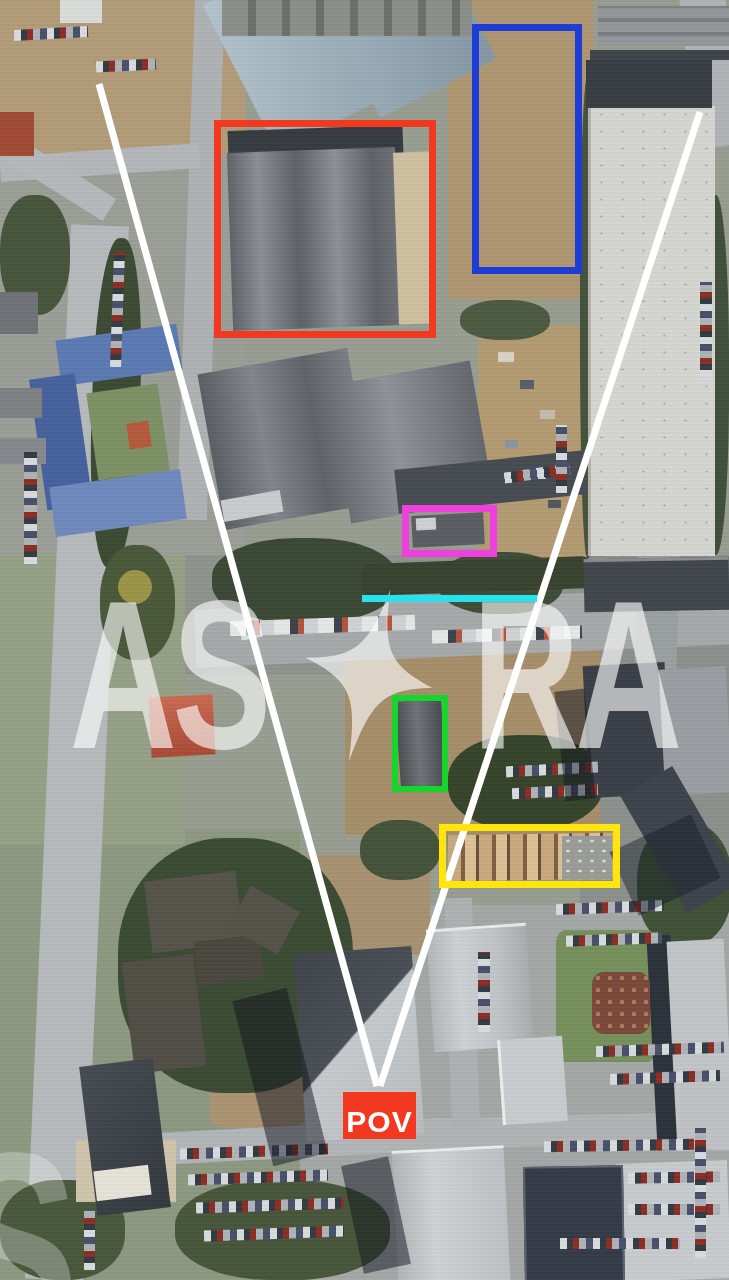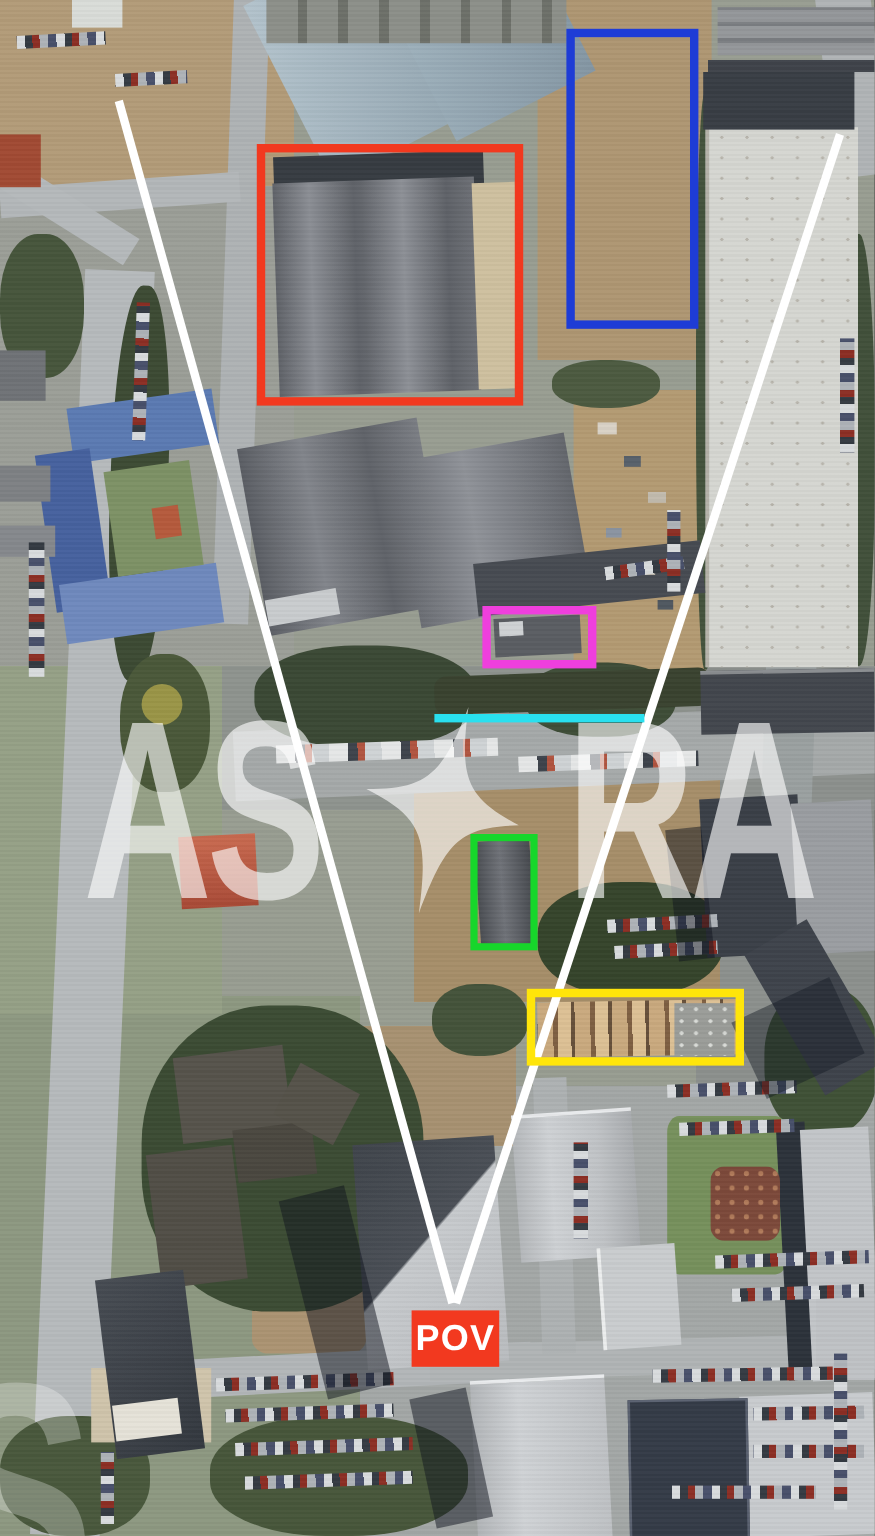--- a/index.html
+++ b/index.html
@@ -10,21 +10,21 @@
   .crow{position:absolute;background:repeating-linear-gradient(90deg,#d8dbdd 0 7px,#343a42 7px 13px,#8c2e24 13px 19px,#aeb3b8 19px 26px,#48506a 26px 33px);}
   .ccol{position:absolute;background:repeating-linear-gradient(0deg,#d8dbdd 0 7px,#343a42 7px 13px,#8c2e24 13px 19px,#aeb3b8 19px 26px,#48506a 26px 33px);}
   .trow{position:absolute;background:repeating-linear-gradient(90deg,#e5e7e7 0 16px,#3d434b 16px 24px,#b0543f 24px 30px,#cfd3d5 30px 44px);}
   .shadow{position:absolute;background:rgba(15,20,30,0.5);}
   .ann{position:absolute;box-sizing:border-box;border-style:solid;border-width:7px;}
   #sightlines{position:absolute;left:0;top:0;width:729px;height:1280px;pointer-events:none;}
   #watermark{position:absolute;left:0;top:575px;width:729px;height:200px;display:flex;align-items:center;justify-content:center;opacity:.62;transform:translateX(10px);}
   #watermark .wm-txt{font-size:212px;font-weight:bold;line-height:1;letter-spacing:-6px;transform:scaleX(.70);white-space:nowrap;}
   #watermark svg{width:150px;height:196px;margin:0 -16px;flex:0 0 auto;}
   #wm-frag{position:absolute;left:-52px;top:1112px;font-size:272px;font-weight:bold;line-height:1;opacity:.28;transform:scaleX(.72);transform-origin:left top;}
-  #pov{position:absolute;left:343px;top:1092px;width:73px;height:47px;display:flex;align-items:center;justify-content:center;font-weight:bold;font-size:30px;letter-spacing:1px;}
+  #pov{position:absolute;left:343px;top:1092px;width:73px;height:47px;display:flex;align-items:flex-end;justify-content:center;font-weight:bold;font-size:30px;letter-spacing:1px;}
   #grain{position:absolute;inset:0;background:repeating-linear-gradient(0deg,rgba(255,255,255,.02) 0 2px,rgba(0,0,0,.025) 2px 4px);pointer-events:none;}
 </style>
 </head>
 <body>
 
 <div id="stage">
 
   <div class="p" style="left:0;top:140px;width:245px;height:445px;background:#9b9e97;"></div>
   <div class="p" style="left:180px;top:555px;width:555px;height:120px;background:#8e938e;"></div>
   <div class="p" style="left:580px;top:555px;width:149px;height:450px;background:#8c908d;"></div>

